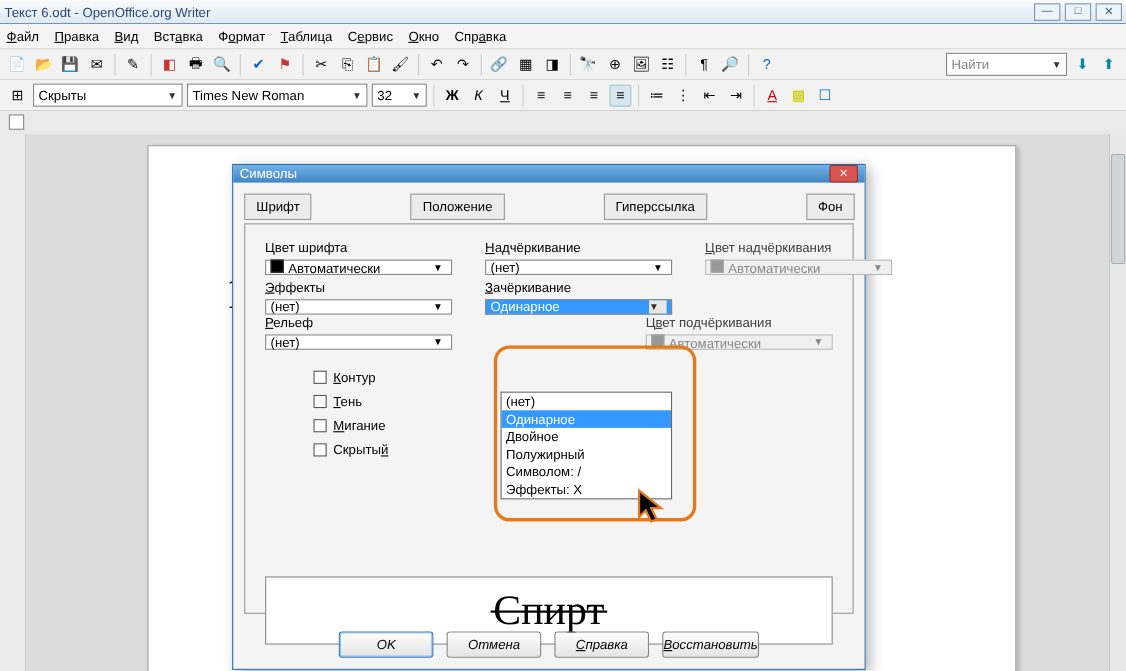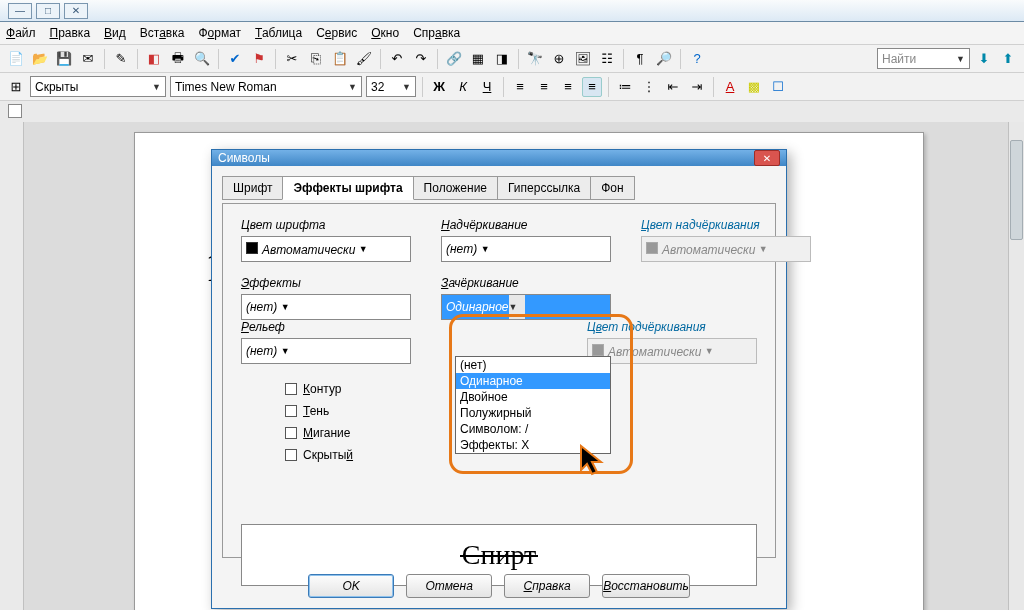--- a/index.html
+++ b/index.html
@@ -31,65 +31,66 @@
   .docarea { position: absolute; left: 24px; right: 16px; top: 0; bottom: 0; background: #dcdcdc; overflow: hidden; }
   .page { position: absolute; left: 110px; top: 10px; width: 790px; height: 1000px; background: #fff; border: 1px solid #999; box-shadow: 2px 2px 4px rgba(0,0,0,0.2); }
   .page .bigtext { position: absolute; left: 70px; top: 110px; font-family: "Times New Roman", serif; font-size: 42px; color: #000; }
   .vscroll { position: absolute; right: 0; top: 0; bottom: 0; width: 16px; background: #e8e8e8; border-left: 1px solid #c0c0c0; }
   .vscroll .thumb { position: absolute; left: 1px; right: 1px; top: 18px; height: 100px; background: #cfd6da; border: 1px solid #a4adb3; border-radius: 2px;}
 
   
   .dialog { position: absolute; left: 211px; top: 149px; width: 576px; height: 460px; background: #f4f4f4; border: 1px solid #2a6fae; box-shadow: 4px 4px 12px rgba(0,0,0,0.3); }
   .dialog .dtitle { height: 16px; background: linear-gradient(#73b1e7, #3f86c6); color: #fff; font-size: 12px; display: flex; align-items: center; padding: 0 6px; justify-content: space-between; }
   .dialog .dtitle .dclose { width: 26px; height: 16px; background: #d9544f; border: 1px solid #9c2d29; border-radius: 2px; color: #fff; display: flex; align-items: center; justify-content: center; font-size: 10px; }
-  .dialog .tabs { display: flex; margin: 10px 10px 0 10px; }
+  .dialog .tabs { display: flex; margin: 10px 10px 0 10px; justify-content: space-between; }
   .dialog .tab { padding: 4px 10px; font-size: 12px; border: 1px solid #999; background: #ececec; margin-right: -1px; cursor: default; position: relative; }
   .dialog .tab.active { background: #fff; border-bottom: 1px solid #fff; font-weight: bold; z-index: 2; }
   .dialog .tabpanel { position: absolute; left: 10px; right: 10px; top: 54px; bottom: 50px; background: #f4f4f4; border: 1px solid #999; border-top: none; padding: 14px 18px; }
   .dialog .tabpanel.inner { border-top: 1px solid #999; margin-top: -1px;}
 
   .field-row { display: flex; gap: 30px; }
-  .field-col { width: 176px; font-style: italic; }
+  .field-col { width: 176px; }
   .field-label { font-size: 12px; margin-bottom: 4px; display: block; }
   .field-label u { text-decoration: underline; }
-  .combo { height: 26px; border: 1px solid #888; background: #fff; font-size: 12px; padding: 0 4px; display: flex; align-items: center; justify-content: flex-start; width: 170px; }
+  .combo { height: 14px; border: 1px solid #888; background: #fff; font-size: 12px; padding: 0 4px; display: flex; align-items: center; justify-content: space-between; width: 170px; }
   .combo.disabled { background: #f0f0f0; color: #888; border-color: #bbb; }
   .combo .swatch { width: 12px; height: 12px; border: 1px solid #333; background: #000; margin-right: 4px; display: inline-block;}
   .combo .arrow { width: 16px; text-align: center; font-size: 9px; }
   .checkbox { font-size: 12px; display: flex; align-items: center; gap: 6px; margin-bottom: 8px; padding-left: 44px; }
   .checkbox .box { width: 12px; height: 12px; border: 1px solid #555; background: #fff; }
 
   
   .highlight-box { position: absolute; left: 226px; top: 110px; width: 184px; height: 160px; border: 3px solid #e77817; border-radius: 14px; }
 
   
   .dropdown { position: absolute; left: 232px; top: 152px; width: 156px; background: #fff; border: 1px solid #666; font-size: 12px; z-index: 5;}
   .dropdown .opt { padding: 1px 4px; cursor: default;}
   .dropdown .opt.sel { background: #3399ff; color: #fff; }
   .combo.sel-display { background: #3399ff; color: #fff; }
 
   
   .cursor-ptr { position: absolute; left: 356px; top: 240px; z-index: 10; pointer-events: none; }
 
   
   .preview { position: absolute; left: 18px; right: 18px; top: 320px; height: 62px; border: 1px solid #888; background: #fff; display: flex; align-items: center; justify-content: center;}
-  .preview .pvtext { font-family: "Times New Roman", serif; font-size: 28px; position: relative;}
+  .preview .pvtext { font-family: "Times New Roman", serif; font-size: 38px; position: relative;}
   .preview .pvtext::after { content: ""; position: absolute; left: -2px; right: -2px; top: 50%; height: 2px; background: #000;}
 
   
   .dlg-buttons { position: absolute; left: 0; right: 0; bottom: 10px; display: flex; justify-content: center; gap: 12px; }
   .dlg-btn { min-width: 86px; height: 24px; border: 1px solid #888; background: linear-gradient(#fdfdfd,#e4e4e4); font-size: 12px; display: flex; align-items: center; justify-content: center; border-radius: 3px; font-style: italic; }
   .dlg-btn.default { border: 1px solid #3a7ab8; box-shadow: 0 0 0 1px #8dc1ec inset; }
 
-  .disabled-label { color: #0369a1; }
+  .disabled-label { color: #404040; }
 </style>
 </head>
 <body>
 
 <div class="titlebar">
+  <span class="title">Текст 6.odt - OpenOffice.org Writer</span>
   <span class="winbtn">—</span>
   <span class="winbtn">□</span>
   <span class="winbtn">✕</span>
 </div>
 
 <div class="menubar">
   <span><u>Ф</u>айл</span>
   <span><u>П</u>равка</span>
   <span><u>В</u>ид</span>
   <span>Вст<u>а</u>вка</span>
@@ -130,35 +131,35 @@
   <span class="tbicon">🔭</span>
   <span class="tbicon">⊕</span>
   <span class="tbicon">🖼</span>
   <span class="tbicon">☷</span>
   <span class="tbsep"></span>
   <span class="tbicon">¶</span>
   <span class="tbicon">🔎</span>
   <span class="tbsep"></span>
   <span class="tbicon" style="color:#06c">?</span>
   <div style="flex:1"></div>
-  <div class="tbcombo" style="width:93px">
+  <div class="tbcombo" style="width:110px">
     <span style="color:#888">Найти</span>
     <span class="arrow">▼</span>
   </div>
   <span class="tbicon" style="color:#08a">⬇</span>
   <span class="tbicon" style="color:#08a">⬆</span>
 </div>
 
 <div class="toolbar">
   <span class="tbicon">⊞</span>
   <div class="tbcombo" style="width:136px">
     <span>Скрыты</span>
     <span class="arrow">▼</span>
   </div>
-  <div class="tbcombo" style="width:192px">
+  <div class="tbcombo" style="width:164px">
     <span>Times New Roman</span>
     <span class="arrow">▼</span>
   </div>
   <div class="tbcombo" style="width:50px">
     <span>32</span>
     <span class="arrow">▼</span>
   </div>
   <span class="tbsep"></span>
   <span class="tbicon">
       <b>Ж</b>
@@ -203,21 +204,20 @@
   </div>
 </div>
 
 <div class="dialog">
   <div class="dtitle">
     <span>Символы</span>
     <span class="dclose">✕</span>
   </div>
   <div class="tabs">
     <div class="tab">Шрифт</div>
-    <div class="tab active">Эффекты шрифта</div>
     <div class="tab">Положение</div>
     <div class="tab">Гиперссылка</div>
     <div class="tab">Фон</div>
   </div>
 
   <div class="tabpanel inner">
 
     <div class="field-row">
       <div class="field-col">
         <span class="field-label"><span>Цвет шрифта</span></span>
@@ -235,21 +235,21 @@
       </div>
       <div class="field-col">
         <span class="field-label disabled-label"><u>Ц</u>вет надчёркивания</span>
         <div class="combo disabled">
           <span><span class="swatch" style="background:#999;border-color:#aaa"></span><span>Автоматически</span></span>
           <span class="arrow">▼</span>
         </div>
       </div>
     </div>
 
-    <div class="field-row" style="margin-top:14px">
+    <div class="field-row" style="margin-top:4px">
       <div class="field-col">
         <span class="field-label"><u>Э</u>ффекты</span>
         <div class="combo">
           <span>(нет)</span>
           <span class="arrow">▼</span>
         </div>
       </div>
       <div class="field-col">
         <span class="field-label"><u>З</u>ачёркивание</span>
         <div class="combo sel-display">

